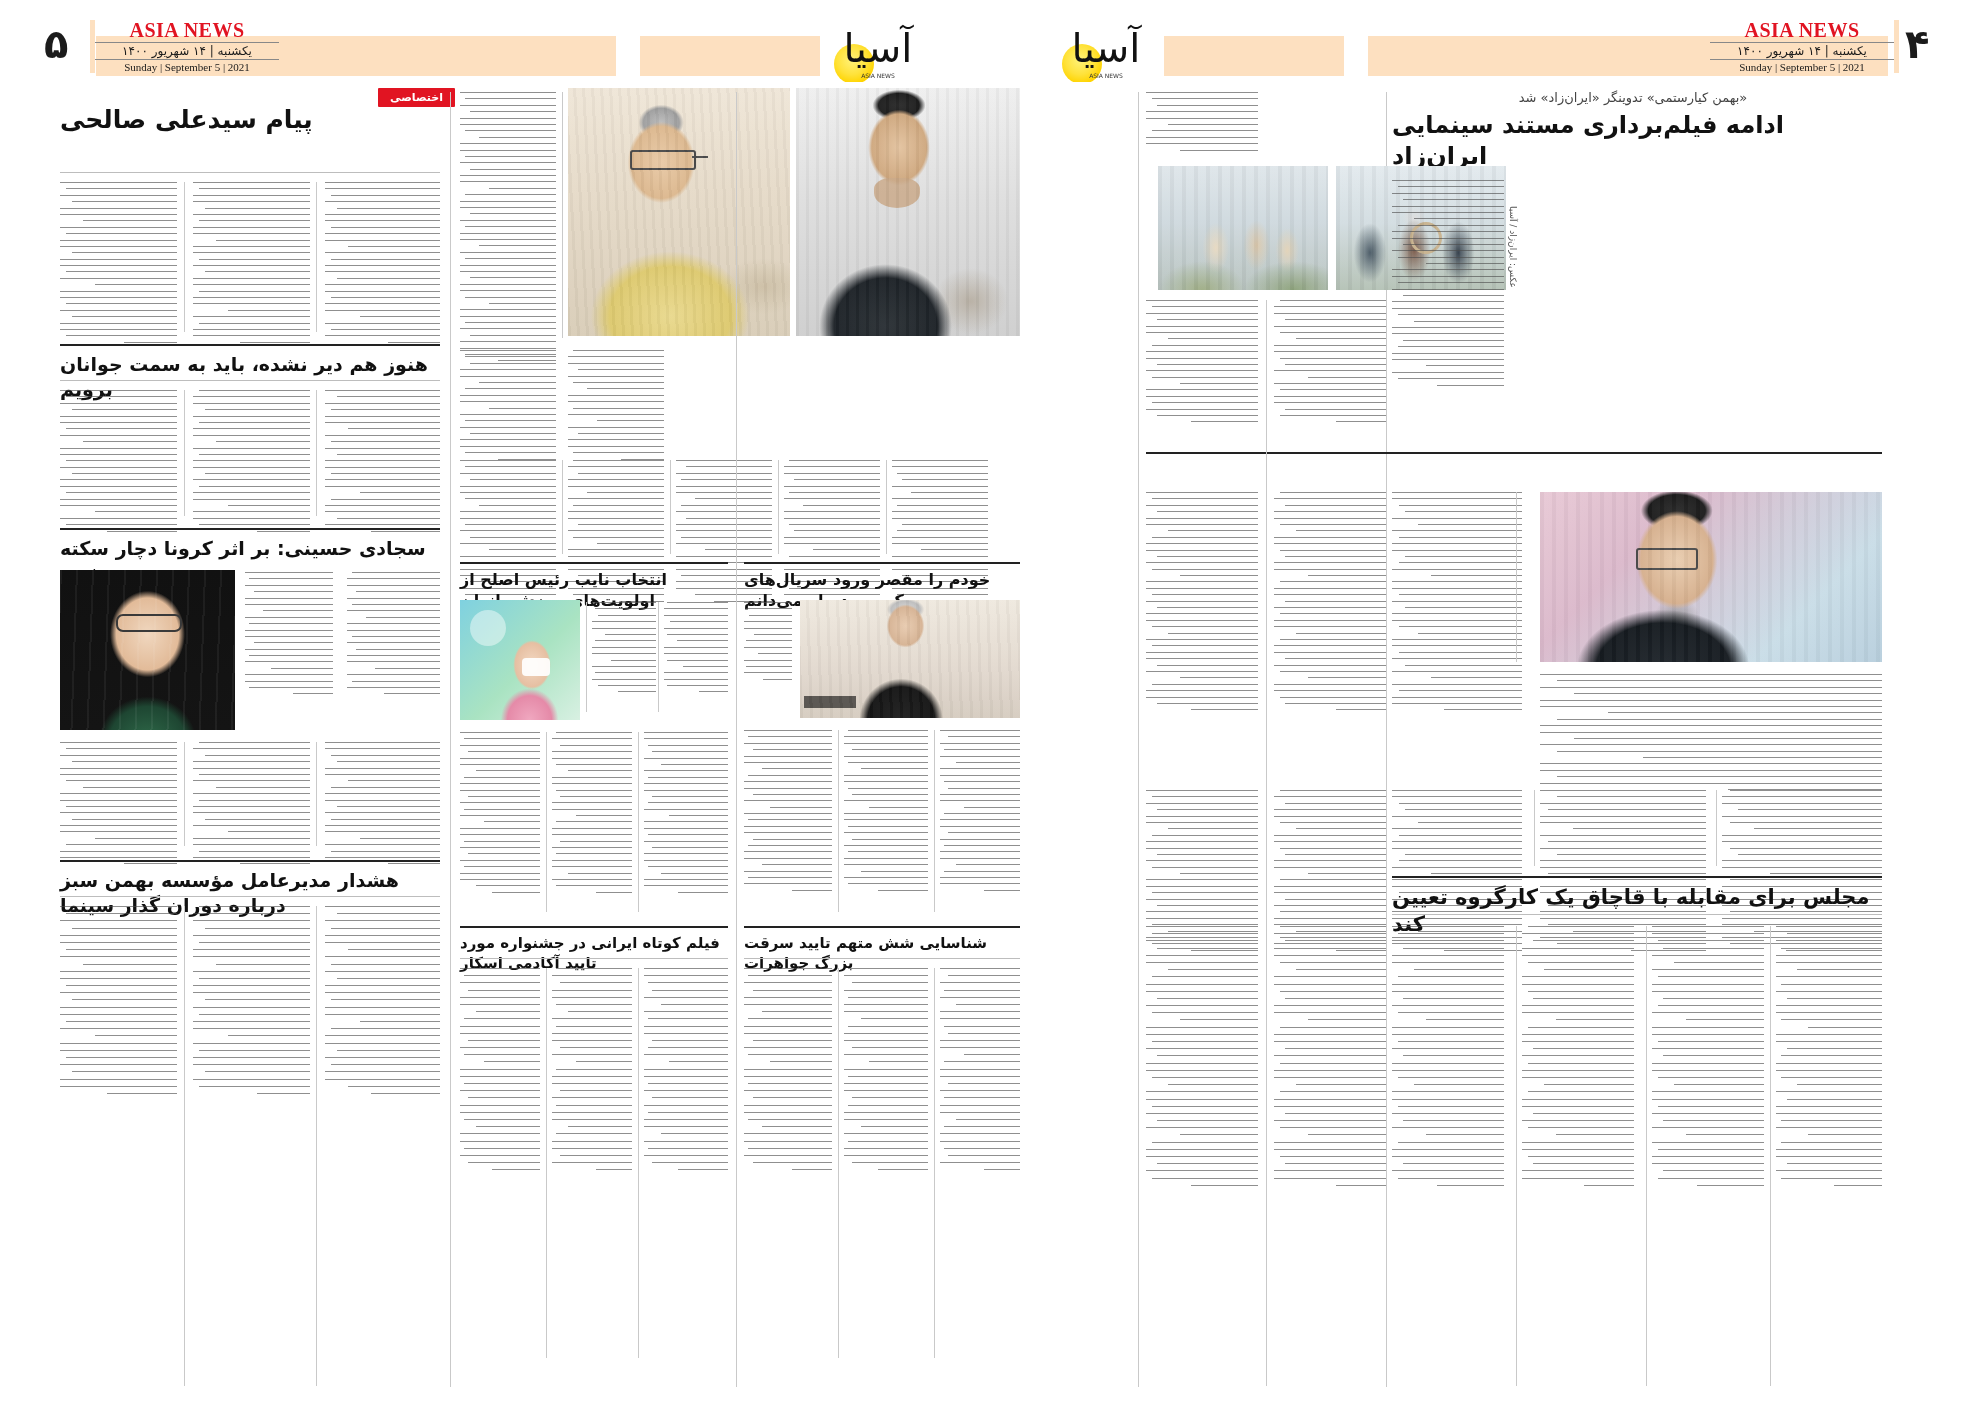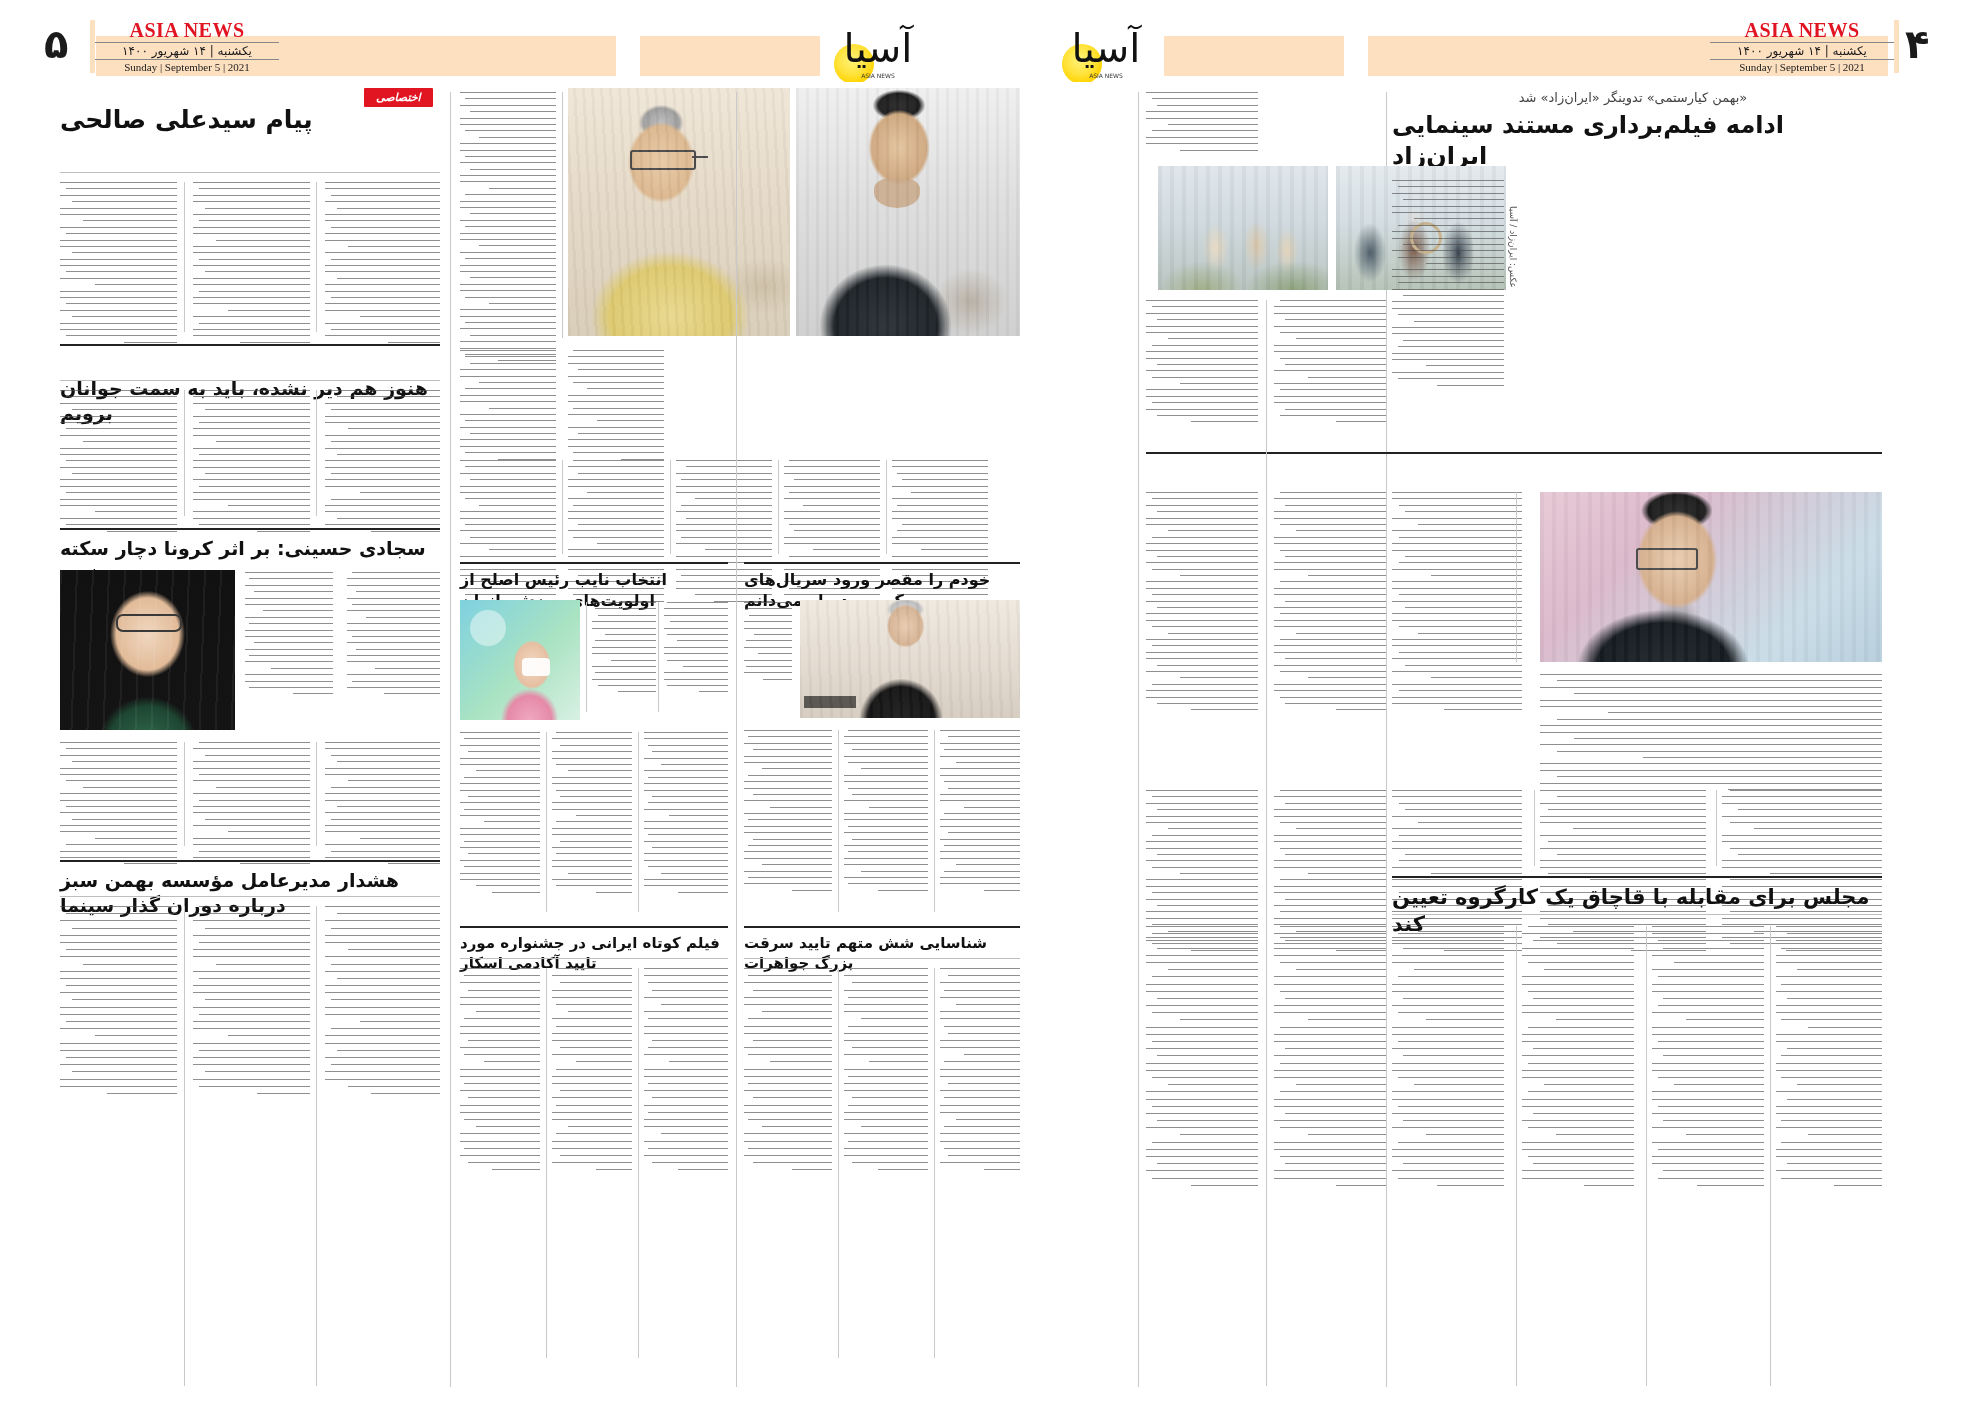--- a/index.html
+++ b/index.html
@@ -91,21 +91,21 @@
     </div>
     <div class="logo b">
       <div class="sun"></div>
       <div class="word">آسیا</div>
       <div class="sub">ASIA NEWS</div>
     </div>
   </div>
 
   <div class="sheet"></div>
 
-  <div class="badge" style="left:364px;top:88px;font-style:italic;">اختصاصی</div>
+  <div class="badge" style="left:378px;top:88px;">اختصاصی</div>
 
   <div class="hl" style="left:60px;top:104px;width:380px;font-size:25px;">پیام سیدعلی صالحی</div>
 
   <div class="hrule" style="left:60px;top:172px;width:380px;"></div>
 
   <div class="txt" style="left:60px;top:182px;width:117px;">
     <i class="s100"></i>
       <i class="s95"></i>
       <i class="s100"></i>
       <i class="s90"></i>
@@ -183,21 +183,21 @@
       <i class="s100"></i>
       <i class="s100"></i>
       <i class="s70"></i>
       <i class="s100"></i>
       <i class="s95"></i>
       <i class="s100"></i>
       <i class="s45"></i>
   </div>
 
   <div class="hrule" style="left:60px;top:344px;width:380px;height:2px;background:#222;"></div>
-  <div class="hl" style="left:60px;top:352px;width:380px;font-size:19px;margin-top:24px;">هنوز هم دیر نشده، باید به سمت جوانان برویم</div>
+  <div class="hl" style="left:60px;top:352px;width:380px;font-size:19px;">هنوز هم دیر نشده، باید به سمت جوانان برویم</div>
   <div class="hrule" style="left:60px;top:380px;width:380px;"></div>
 
   <div class="txt" style="left:60px;top:390px;width:117px;">
     <i class="s100"></i>
       <i class="s95"></i>
       <i class="s100"></i>
       <i class="s90"></i>
       <i class="s100"></i>
       <i class="s100"></i>
       <i class="s95"></i>

